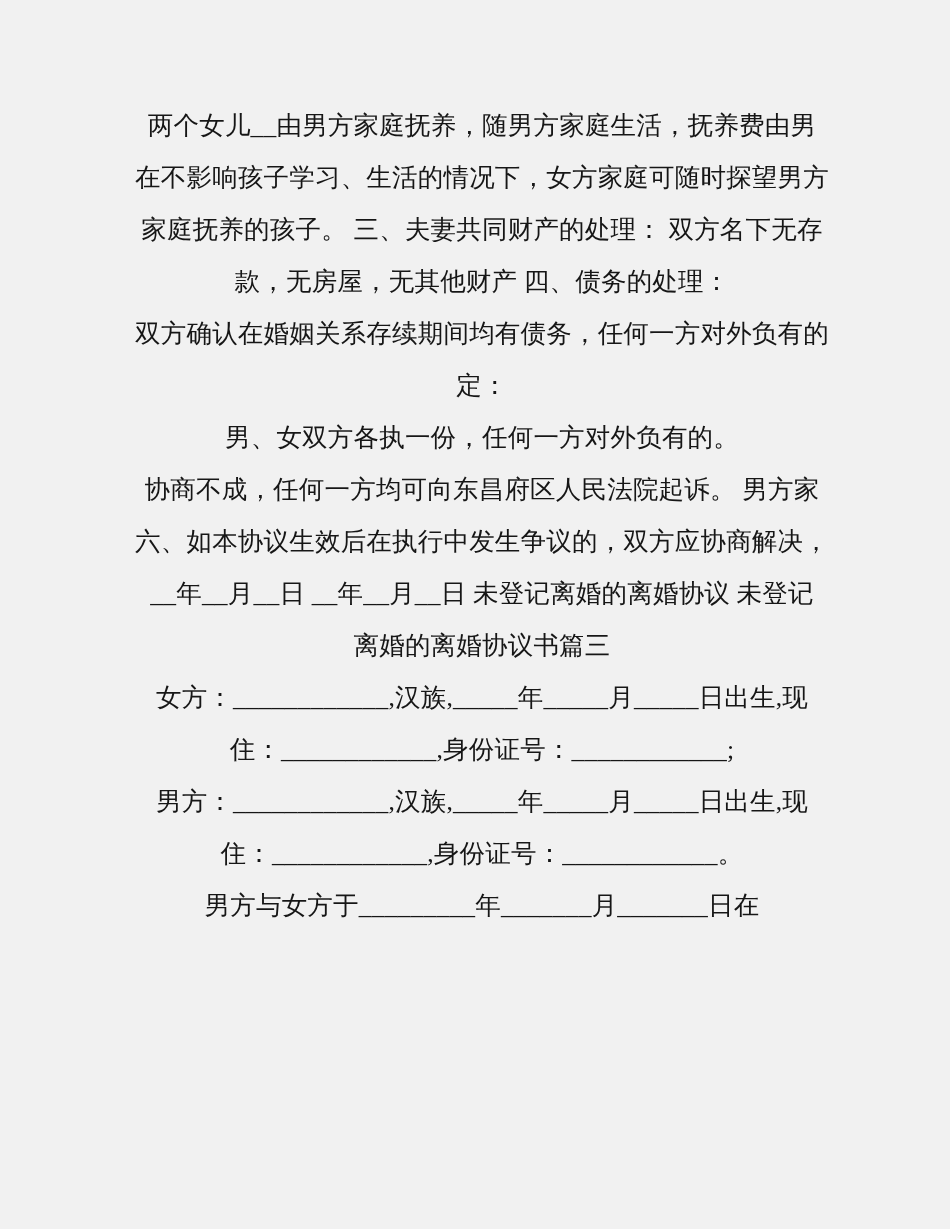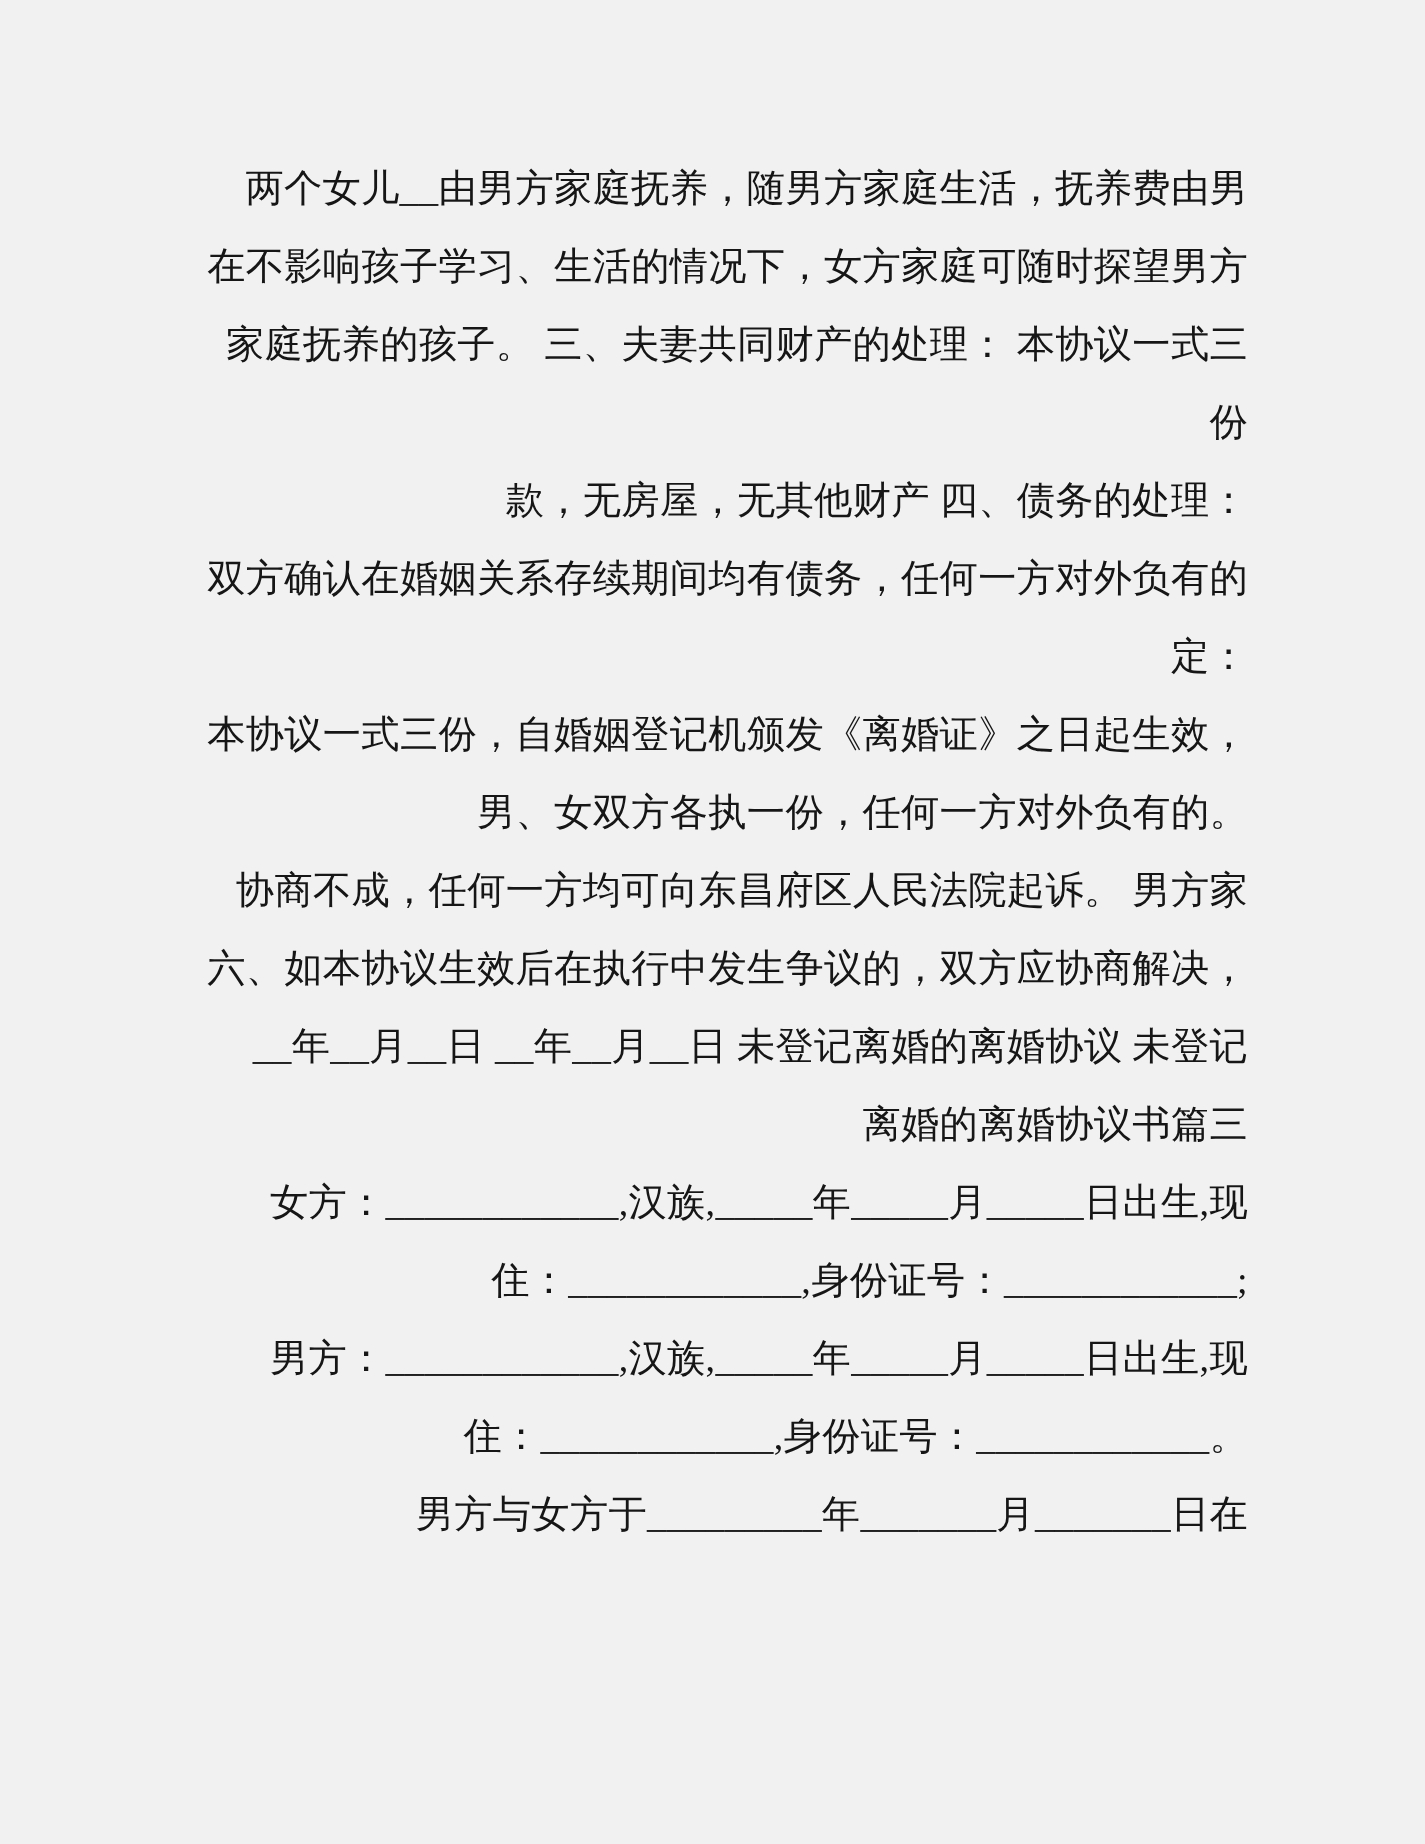--- a/index.html
+++ b/index.html
@@ -20,40 +20,39 @@
   }
   .doc-text {
     position: absolute;
     top: 100px;
     left: 132px;
     right: 118px;
     font-family: "Liberation Serif", "DejaVu Serif", serif;
     font-size: 25.5px;
     line-height: 52px;
     color: #161616;
-    text-align: right;
+    text-align: center;
   }
   .doc-line {
     white-space: pre-wrap;
     min-height: 52px;
     letter-spacing: 0.2px;
   }
 </style>
 </head>
 <body>
 
 <div class="page">
   <div class="doc-text" id="doc-text">
       <div class="doc-line">两个女儿__由男方家庭抚养，随男方家庭生活，抚养费由男</div>
       <div class="doc-line">在不影响孩子学习、生活的情况下，女方家庭可随时探望男方</div>
-      <div class="doc-line">家庭抚养的孩子。 三、夫妻共同财产的处理： 本协议一式三份</div>
+      <div class="doc-line">家庭抚养的孩子。 三、夫妻共同财产的处理： 双方名下无存</div>
       <div class="doc-line">款，无房屋，无其他财产 四、债务的处理：</div>
       <div class="doc-line">双方确认在婚姻关系存续期间均有债务，任何一方对外负有的</div>
       <div class="doc-line">定：</div>
-      <div class="doc-line">本协议一式三份，自婚姻登记机颁发《离婚证》之日起生效，</div>
       <div class="doc-line">男、女双方各执一份，任何一方对外负有的。</div>
       <div class="doc-line">协商不成，任何一方均可向东昌府区人民法院起诉。 男方家</div>
       <div class="doc-line">六、如本协议生效后在执行中发生争议的，双方应协商解决，</div>
       <div class="doc-line">__年__月__日 __年__月__日 未登记离婚的离婚协议 未登记</div>
       <div class="doc-line">离婚的离婚协议书篇三</div>
       <div class="doc-line">女方：____________,汉族,_____年_____月_____日出生,现</div>
       <div class="doc-line">住：____________,身份证号：____________;</div>
       <div class="doc-line">男方：____________,汉族,_____年_____月_____日出生,现</div>
       <div class="doc-line">住：____________,身份证号：____________。</div>
       <div class="doc-line">男方与女方于_________年_______月_______日在</div>

